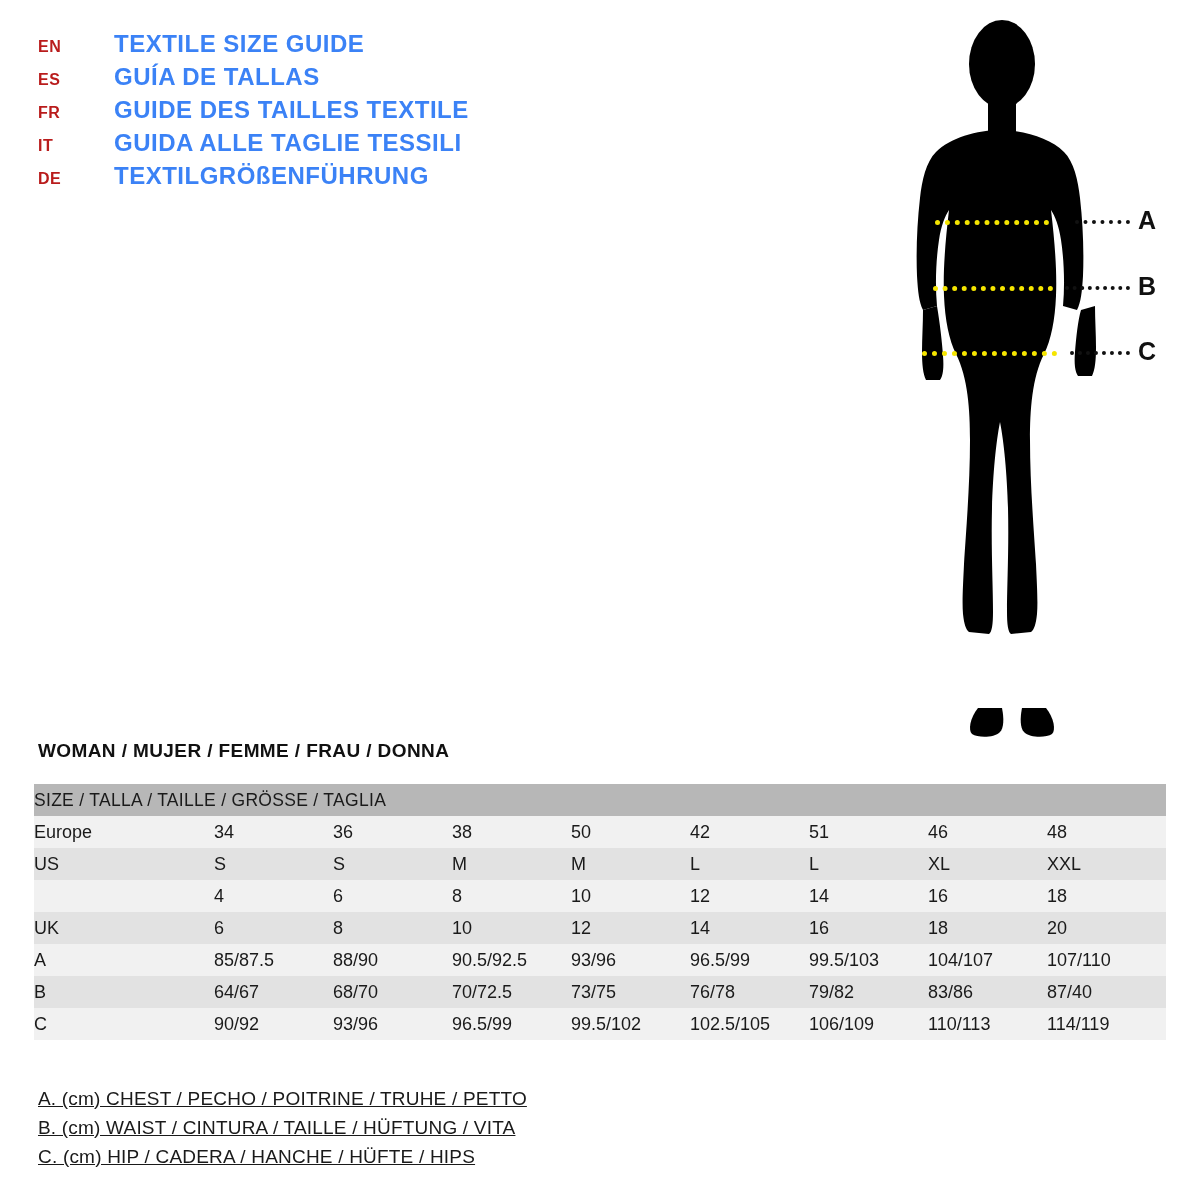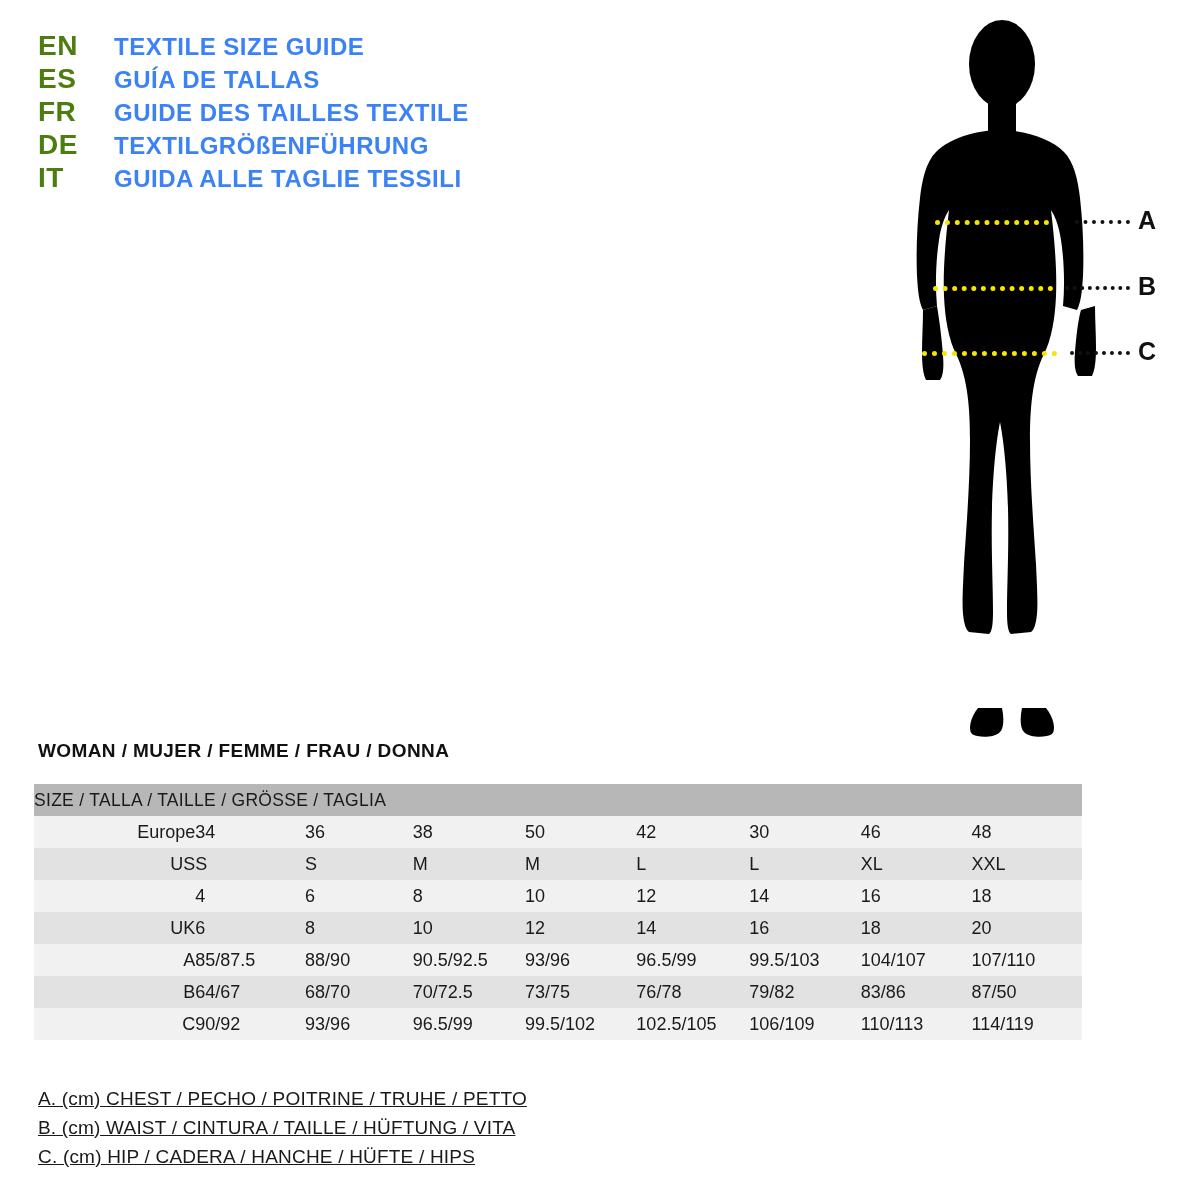--- a/index.html
+++ b/index.html
@@ -23,24 +23,24 @@
     top: 30px;
     width: 620px;
   }
   .lang-row {
     display: flex;
     align-items: baseline;
     height: 33px;
   }
   .lang-code {
     width: 76px;
-    font-size: 28px;
+    font-size: 16px;
     font-weight: 700;
     letter-spacing: 0.5px;
-    color: #4d7c0f;
+    color: #b91c1c;
   }
   .lang-title {
     font-size: 24px;
     font-weight: 700;
     letter-spacing: 0.5px;
     color: #3b82f6;
     white-space: nowrap;
   }
 
   
@@ -78,21 +78,21 @@
     font-size: 19px;
     font-weight: 700;
     letter-spacing: 0.4px;
     color: #111;
   }
 
   table.size-table {
     position: absolute;
     left: 34px;
     top: 784px;
-    width: 1048px;
+    width: 1132px;
     border-collapse: collapse;
     font-size: 18px;
     padding-left: 16px;
   }
   table.size-table td, table.size-table th {
     padding: 0;
     height: 32px;
     font-weight: 400;
     color: #1a1a1a;
   }
@@ -102,21 +102,21 @@
     font-weight: 400;
     letter-spacing: 0.3px;
     text-align: left;
     padding-left: 8px;
     height: 30px;
     color: #1a1a1a;
   }
   .row-light td { background: #f1f1f1; }
   .row-dark  td { background: #e2e2e2; }
   .lbl-cell {
-    text-align: right;
+    text-align: left;
     padding-left: 8px;
     width: 180px;
     white-space: nowrap;
   }
   .val-cell {
     width: 119px;
     white-space: nowrap;
   }
 
   
@@ -145,26 +145,26 @@
   </div>
   <div class="lang-row">
     <span class="lang-code">ES</span>
     <span class="lang-title">GUÍA DE TALLAS</span>
   </div>
   <div class="lang-row">
     <span class="lang-code">FR</span>
     <span class="lang-title">GUIDE DES TAILLES TEXTILE</span>
   </div>
   <div class="lang-row">
+    <span class="lang-code">IT</span>
+    <span class="lang-title">GUIDA ALLE TAGLIE TESSILI</span>
+  </div>
+  <div class="lang-row">
     <span class="lang-code">DE</span>
     <span class="lang-title">TEXTILGRÖßENFÜHRUNG</span>
-  </div>
-  <div class="lang-row">
-    <span class="lang-code">IT</span>
-    <span class="lang-title">GUIDA ALLE TAGLIE TESSILI</span>
   </div>
 </div>
 
 <div class="figure-wrap">
   <svg class="figure-svg" width="330" height="730" viewBox="0 0 330 730">
     <g fill="#000000">
 
       <ellipse cx="142" cy="46" rx="33" ry="44"></ellipse>
 
       <path d="M128 82 h28 v40 h-28 z"></path>
@@ -235,21 +235,21 @@
       <td colspan="9">SIZE / TALLA / TAILLE / GRÖSSE / TAGLIA</td>
     </tr>
 
     <tr class="row-light">
       <td class="lbl-cell">Europe</td>
       <td class="val-cell">34</td>
       <td class="val-cell">36</td>
       <td class="val-cell">38</td>
       <td class="val-cell">50</td>
       <td class="val-cell">42</td>
-      <td class="val-cell">30</td>
+      <td class="val-cell">51</td>
       <td class="val-cell">46</td>
       <td class="val-cell">48</td>
     </tr>
 
     <tr class="row-dark">
       <td class="lbl-cell">US</td>
       <td class="val-cell">S</td>
       <td class="val-cell">S</td>
       <td class="val-cell">M</td>
       <td class="val-cell">M</td>
@@ -297,21 +297,21 @@
 
     <tr class="row-dark">
       <td class="lbl-cell">B</td>
       <td class="val-cell">64/67</td>
       <td class="val-cell">68/70</td>
       <td class="val-cell">70/72.5</td>
       <td class="val-cell">73/75</td>
       <td class="val-cell">76/78</td>
       <td class="val-cell">79/82</td>
       <td class="val-cell">83/86</td>
-      <td class="val-cell">87/50</td>
+      <td class="val-cell">87/40</td>
     </tr>
 
     <tr class="row-light">
       <td class="lbl-cell">C</td>
       <td class="val-cell">90/92</td>
       <td class="val-cell">93/96</td>
       <td class="val-cell">96.5/99</td>
       <td class="val-cell">99.5/102</td>
       <td class="val-cell">102.5/105</td>
       <td class="val-cell">106/109</td>

